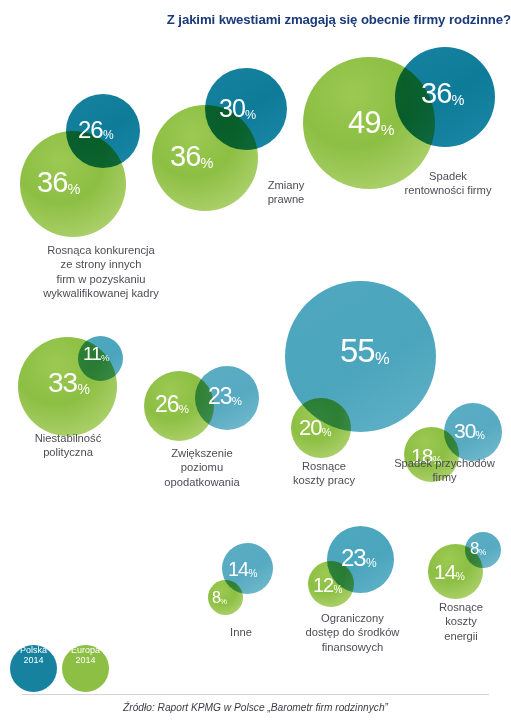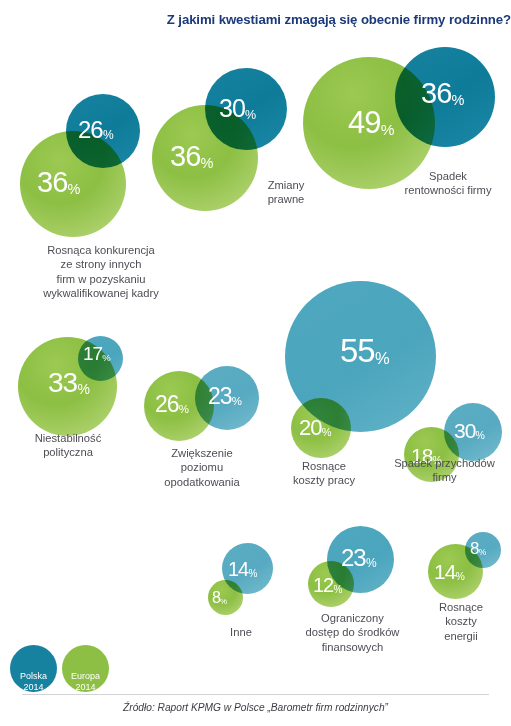--- a/index.html
+++ b/index.html
@@ -69,21 +69,21 @@
     text-align: center;
     color: #4d4d55;
     font-size: 11.2px;
     line-height: 1.28;
     white-space: pre-line;
   }
   .legend-bubble {
     position: absolute;
     border-radius: 50%;
     display: flex;
-    align-items: flex-end;
+    align-items: flex-start;
     justify-content: center;
     color: #ffffff;
     font-size: 9px;
     line-height: 1.15;
     text-align: center;
     white-space: pre-line;
   }
   #source-divider {
     position: absolute;
     left: 22px;
@@ -129,21 +129,21 @@
   <div class="bubble green" style="left:303px; top:57px; width:132px; height:132px;"></div>
   <div class="bubble blue-dark overlap" style="left:395px; top:47px; width:100px; height:100px;"></div>
   <div class="val" style="left:348px; top:107px; font-size:31px;"><span>49</span><span class="pct">%</span></div>
   <div class="val" style="left:421px; top:79px; font-size:29px;"><span>36</span><span class="pct">%</span></div>
   <div class="caption" style="left:385px; top:169px; width:126px;">Spadek
 rentowności firmy</div>
 
   <div class="bubble green" style="left:18px; top:337px; width:99px; height:99px;"></div>
   <div class="bubble blue-mid overlap" style="left:78px; top:336px; width:45px; height:45px;"></div>
   <div class="val" style="left:36px; top:369px; font-size:28px;margin-left:12px;"><span>33</span><span class="pct">%</span></div>
-  <div class="val" style="left:83px; top:344px; font-size:19px;"><span>17</span><span class="pct">%</span></div>
+  <div class="val" style="left:83px; top:344px; font-size:19px;"><span>11</span><span class="pct">%</span></div>
   <div class="caption" style="left:10px; top:431px; width:116px;">Niestabilność
 polityczna</div>
 
   <div class="bubble green" style="left:144px; top:371px; width:70px; height:70px;"></div>
   <div class="bubble blue-light overlap" style="left:195px; top:366px; width:64px; height:64px;"></div>
   <div class="val" style="left:155px; top:393px; font-size:23px;"><span>26</span><span class="pct">%</span></div>
   <div class="val" style="left:208px; top:385px; font-size:23px;"><span>23</span><span class="pct">%</span></div>
   <div class="caption" style="left:134px; top:446px; width:136px;">Zwiększenie
 poziomu
 opodatkowania</div>

